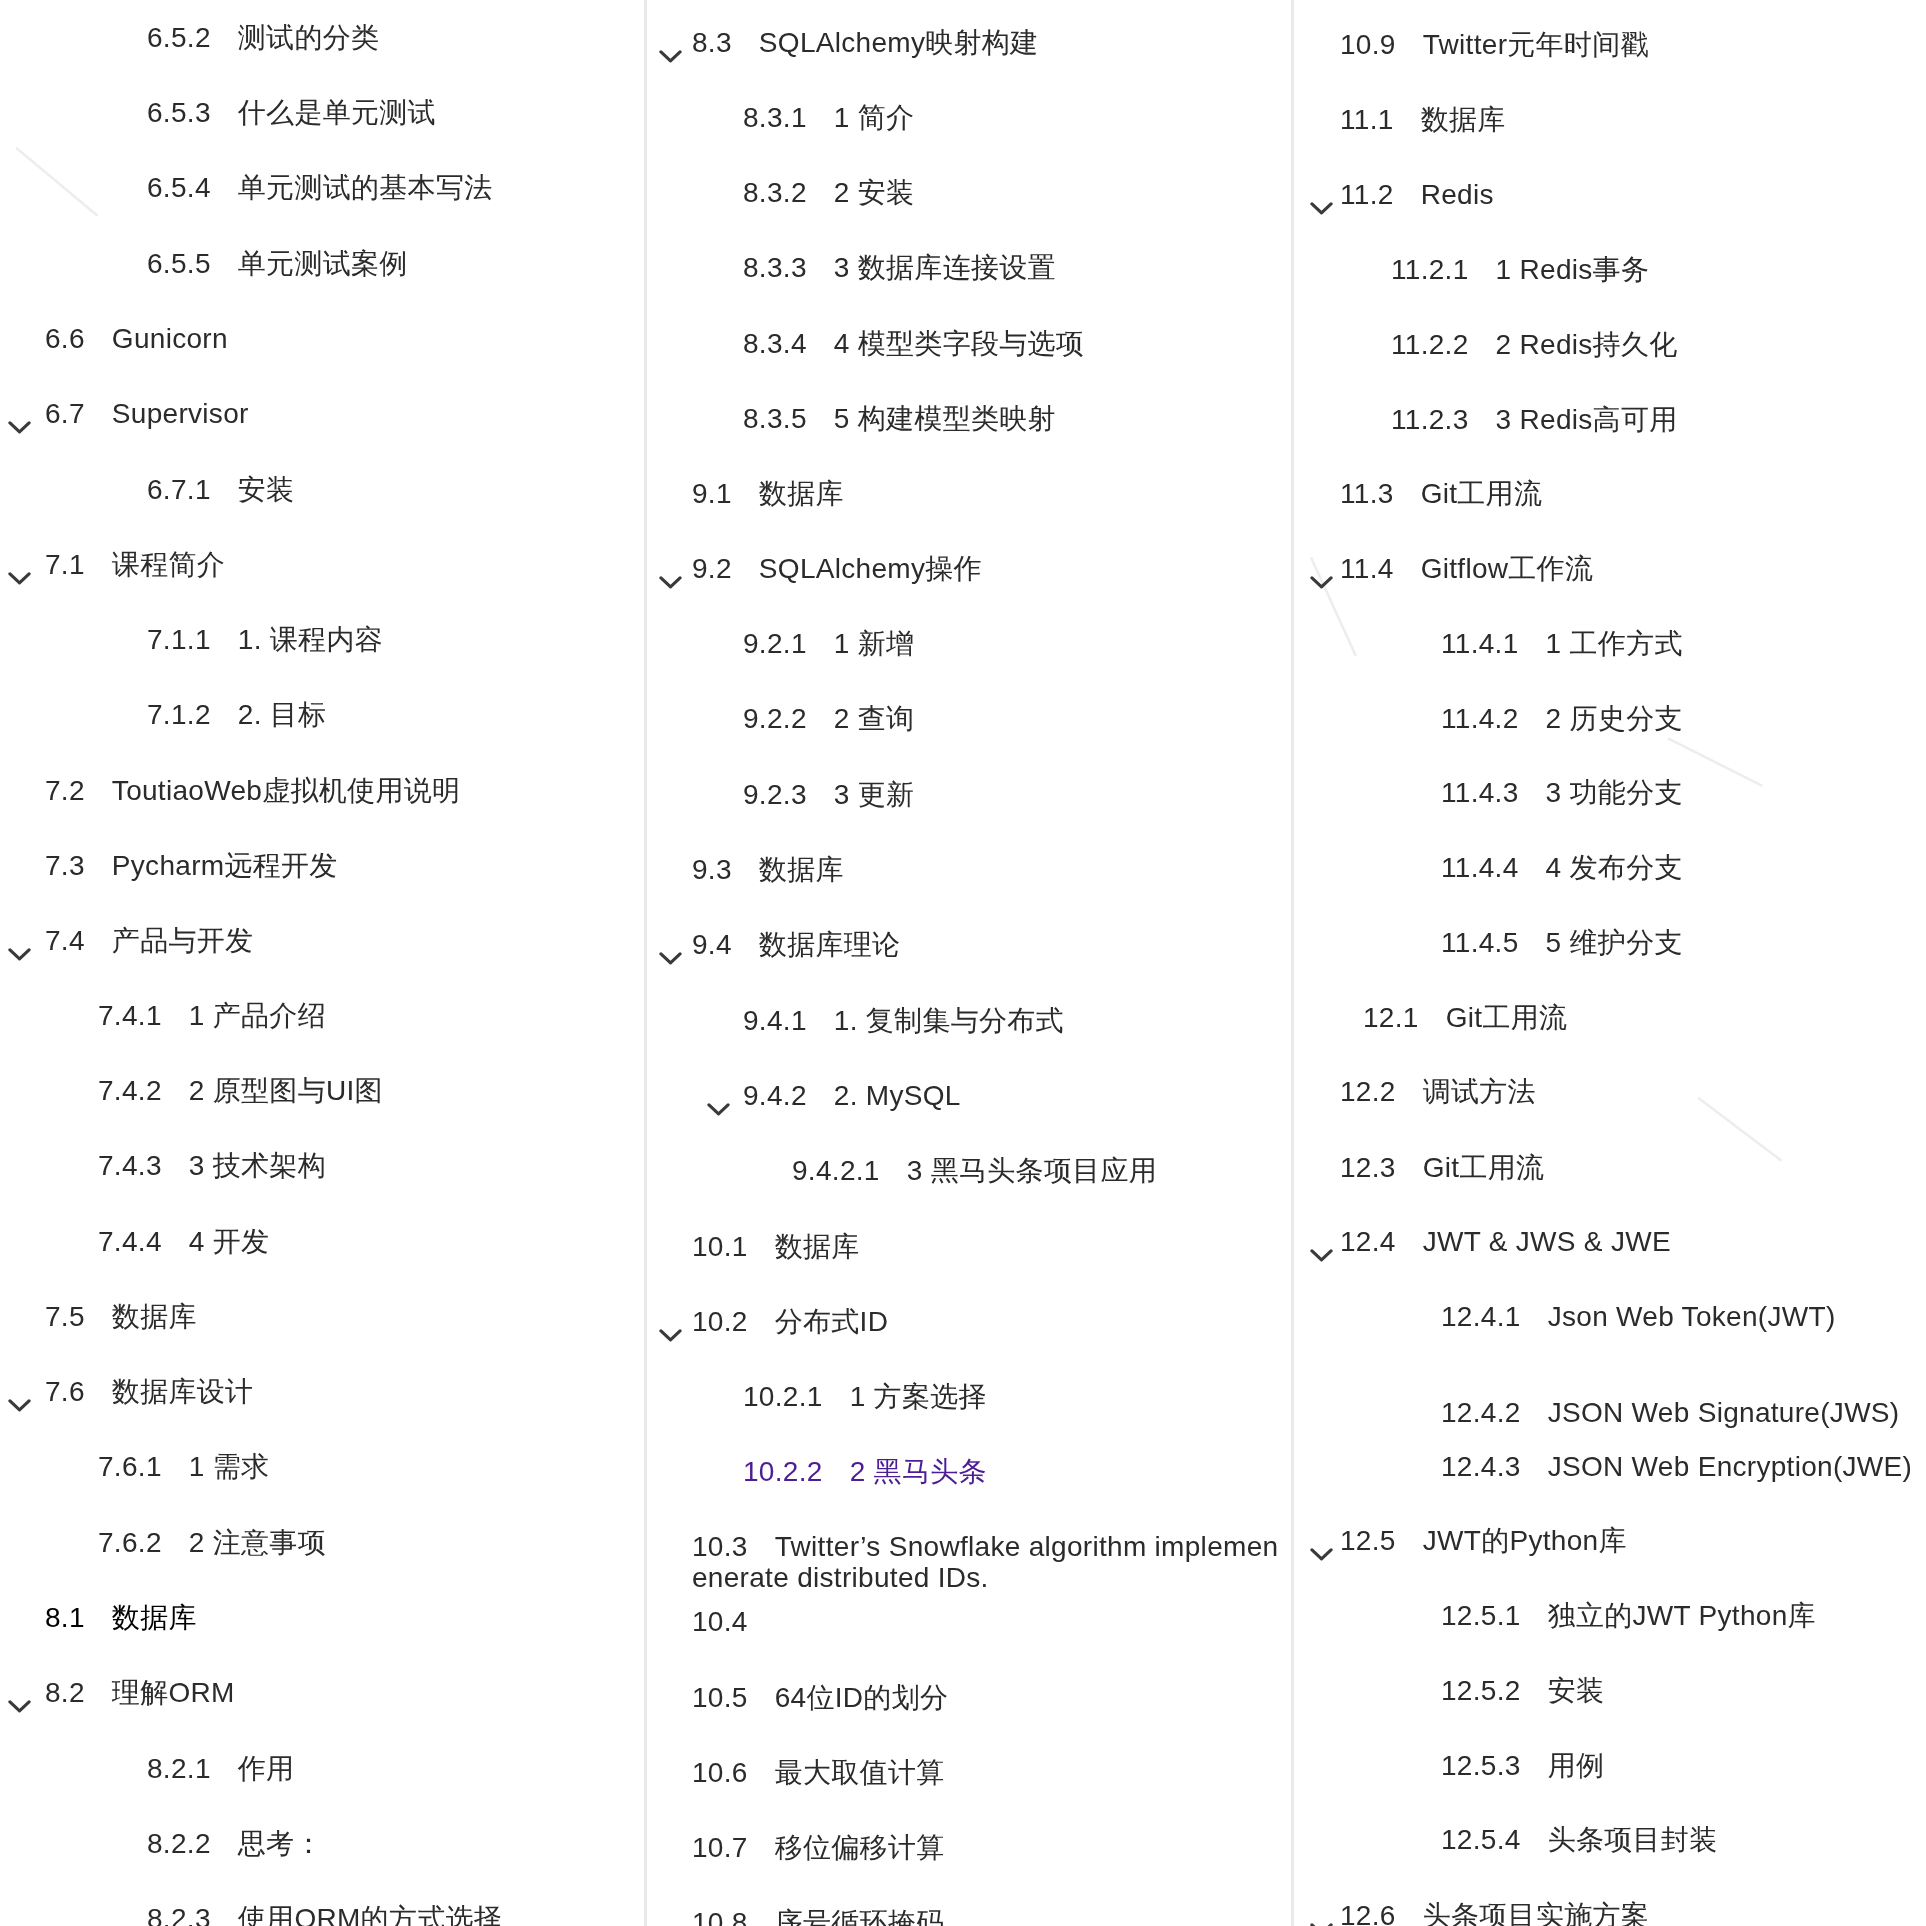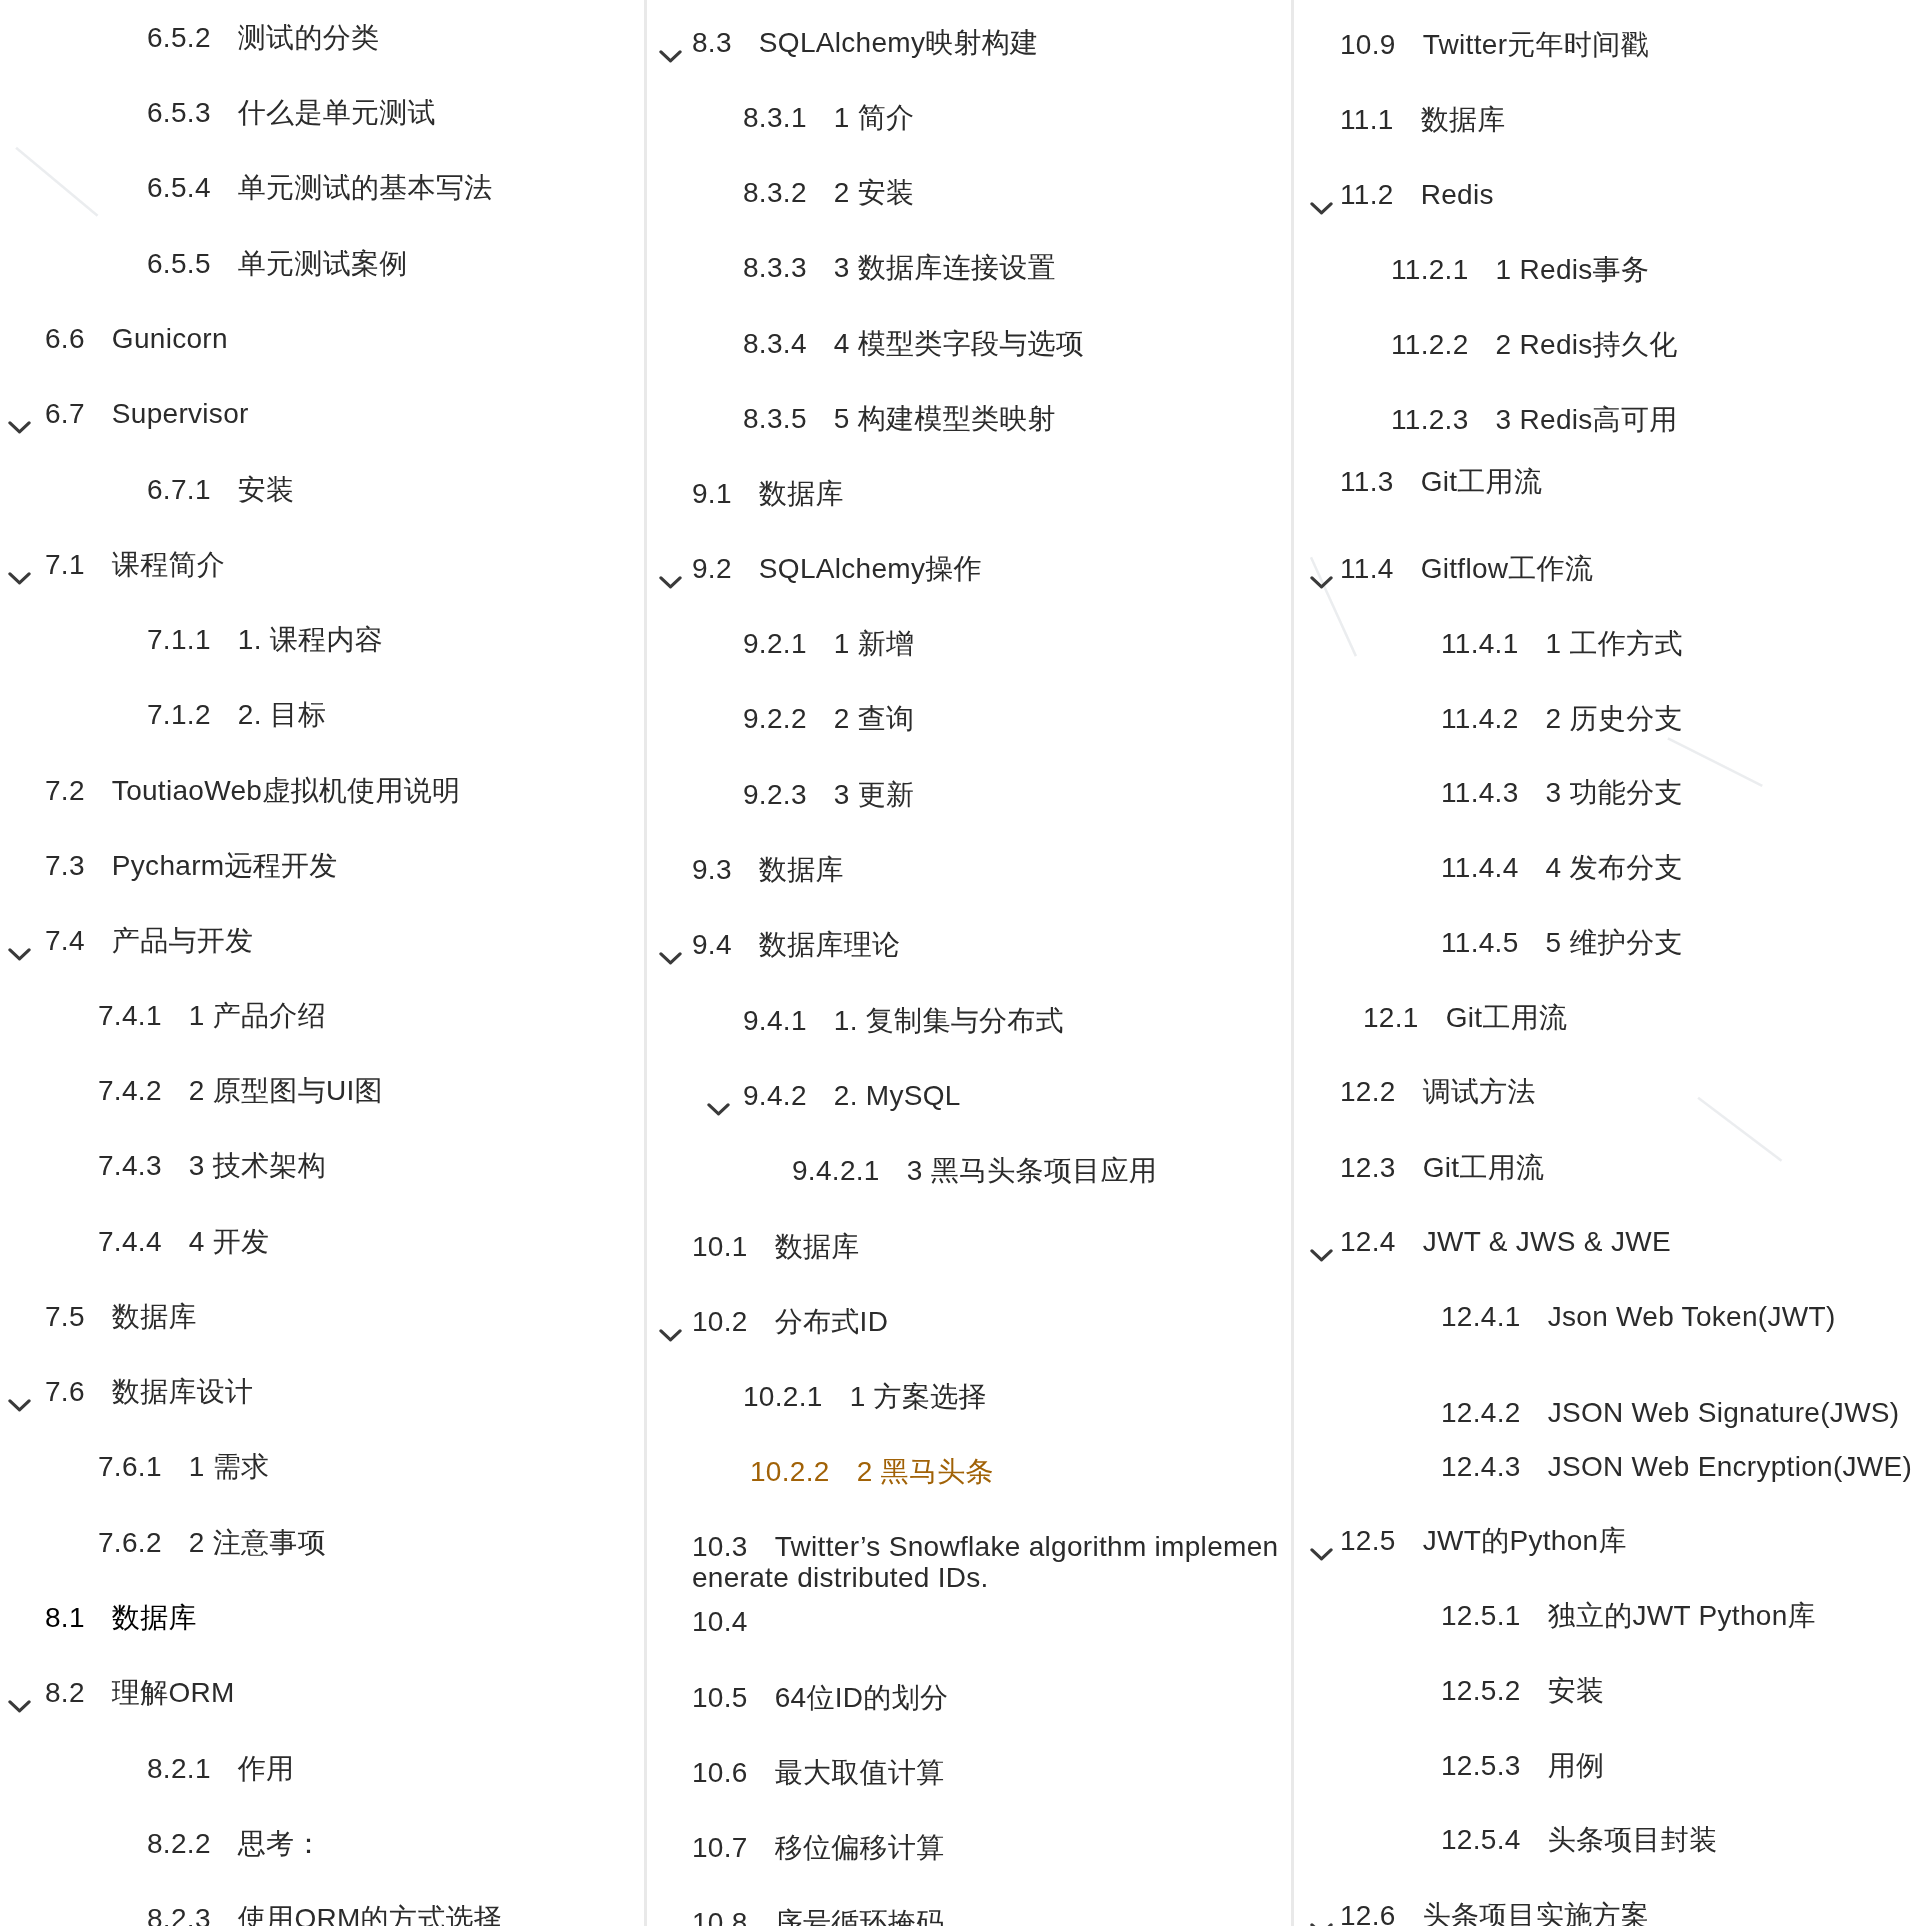--- a/index.html
+++ b/index.html
@@ -125,39 +125,39 @@
       <div class="row" style="left: 743px; top: 1002px; color: rgb(43, 43, 43);"><span><span class="num">9.4.1</span><span class="title">1. 复制集与分布式</span></span></div>
       <div class="row" style="left: 743px; top: 1077px; color: rgb(43, 43, 43);"><span class="chev" style="left: -36px;"><svg viewBox="0 0 36 22" width="23" height="14" fill="none">
             <polyline points="3,3 18,17 33,3" stroke="#3a3a3a" stroke-width="5" stroke-linecap="round" stroke-linejoin="round"></polyline>
           </svg></span><span><span class="num">9.4.2</span><span class="title">2. MySQL</span></span></div>
       <div class="row" style="left: 792px; top: 1152px; color: rgb(43, 43, 43);"><span><span class="num">9.4.2.1</span><span class="title">3 黑马头条项目应用</span></span></div>
       <div class="row" style="left: 692px; top: 1228px; color: rgb(43, 43, 43);"><span><span class="num">10.1</span><span class="title">数据库</span></span></div>
       <div class="row" style="left: 692px; top: 1303px; color: rgb(43, 43, 43);"><span class="chev" style="left: -33px;"><svg viewBox="0 0 36 22" width="23" height="14" fill="none">
             <polyline points="3,3 18,17 33,3" stroke="#3a3a3a" stroke-width="5" stroke-linecap="round" stroke-linejoin="round"></polyline>
           </svg></span><span><span class="num">10.2</span><span class="title">分布式ID</span></span></div>
       <div class="row" style="left: 743px; top: 1378px; color: rgb(43, 43, 43);"><span><span class="num">10.2.1</span><span class="title">1 方案选择</span></span></div>
-      <div class="row" style="left: 743px; top: 1453px; color: #a16207; margin-left: 7px;"><span><span class="num">10.2.2</span><span class="title">2 黑马头条</span></span></div>
+      <div class="row" style="left: 743px; top: 1453px; color: #4c1d95;"><span><span class="num">10.2.2</span><span class="title">2 黑马头条</span></span></div>
       <div class="row" style="left: 692px; top: 1528px; color: rgb(43, 43, 43);">
         <span class="clipline"><span class="num">10.3</span><span class="title">Twitter’s Snowflake algorithm implemen</span></span>
         <span class="line2">enerate distributed IDs.</span>
       </div>
       <div class="row" style="left: 692px; top: 1603px; color: rgb(43, 43, 43);"><span><span class="num">10.4</span><span class="title"></span></span></div>
       <div class="row" style="left: 692px; top: 1679px; color: rgb(43, 43, 43);"><span><span class="num">10.5</span><span class="title">64位ID的划分</span></span></div>
       <div class="row" style="left: 692px; top: 1754px; color: rgb(43, 43, 43);"><span><span class="num">10.6</span><span class="title">最大取值计算</span></span></div>
       <div class="row" style="left: 692px; top: 1829px; color: rgb(43, 43, 43);"><span><span class="num">10.7</span><span class="title">移位偏移计算</span></span></div>
       <div class="row" style="left: 692px; top: 1904px; color: rgb(43, 43, 43);"><span><span class="num">10.8</span><span class="title">序号循环掩码</span></span></div>
       <div class="row" style="left: 1340px; top: 26px; color: rgb(43, 43, 43);"><span><span class="num">10.9</span><span class="title">Twitter元年时间戳</span></span></div>
       <div class="row" style="left: 1340px; top: 101px; color: rgb(43, 43, 43);"><span><span class="num">11.1</span><span class="title">数据库</span></span></div>
       <div class="row" style="left: 1340px; top: 176px; color: rgb(43, 43, 43);"><span class="chev" style="left: -30px;"><svg viewBox="0 0 36 22" width="23" height="14" fill="none">
             <polyline points="3,3 18,17 33,3" stroke="#3a3a3a" stroke-width="5" stroke-linecap="round" stroke-linejoin="round"></polyline>
           </svg></span><span><span class="num">11.2</span><span class="title">Redis</span></span></div>
       <div class="row" style="left: 1391px; top: 251px; color: rgb(43, 43, 43);"><span><span class="num">11.2.1</span><span class="title">1 Redis事务</span></span></div>
       <div class="row" style="left: 1391px; top: 326px; color: rgb(43, 43, 43);"><span><span class="num">11.2.2</span><span class="title">2 Redis持久化</span></span></div>
       <div class="row" style="left: 1391px; top: 401px; color: rgb(43, 43, 43);"><span><span class="num">11.2.3</span><span class="title">3 Redis高可用</span></span></div>
-      <div class="row" style="left: 1340px; top: 463px; color: rgb(43, 43, 43); text-decoration: underline;"><span><span class="num">11.3</span><span class="title">Git工用流</span></span></div>
+      <div class="row" style="left: 1340px; top: 475px; color: rgb(43, 43, 43); text-decoration: underline;"><span><span class="num">11.3</span><span class="title">Git工用流</span></span></div>
       <div class="row" style="left: 1340px; top: 550px; color: rgb(43, 43, 43);"><span class="chev" style="left: -30px;"><svg viewBox="0 0 36 22" width="23" height="14" fill="none">
             <polyline points="3,3 18,17 33,3" stroke="#3a3a3a" stroke-width="5" stroke-linecap="round" stroke-linejoin="round"></polyline>
           </svg></span><span><span class="num">11.4</span><span class="title">Gitflow工作流</span></span></div>
       <div class="row" style="left: 1441px; top: 625px; color: rgb(43, 43, 43);"><span><span class="num">11.4.1</span><span class="title">1 工作方式</span></span></div>
       <div class="row" style="left: 1441px; top: 700px; color: rgb(43, 43, 43);"><span><span class="num">11.4.2</span><span class="title">2 历史分支</span></span></div>
       <div class="row" style="left: 1441px; top: 774px; color: rgb(43, 43, 43);"><span><span class="num">11.4.3</span><span class="title">3 功能分支</span></span></div>
       <div class="row" style="left: 1441px; top: 849px; color: rgb(43, 43, 43);"><span><span class="num">11.4.4</span><span class="title">4 发布分支</span></span></div>
       <div class="row" style="left: 1441px; top: 924px; color: rgb(43, 43, 43);"><span><span class="num">11.4.5</span><span class="title">5 维护分支</span></span></div>
       <div class="row" style="left: 1340px; top: 999px; color: rgb(43, 43, 43); margin-left: 23px;"><span><span class="num">12.1</span><span class="title">Git工用流</span></span></div>
       <div class="row" style="left: 1340px; top: 1073px; color: rgb(43, 43, 43);"><span><span class="num">12.2</span><span class="title">调试方法</span></span></div>

